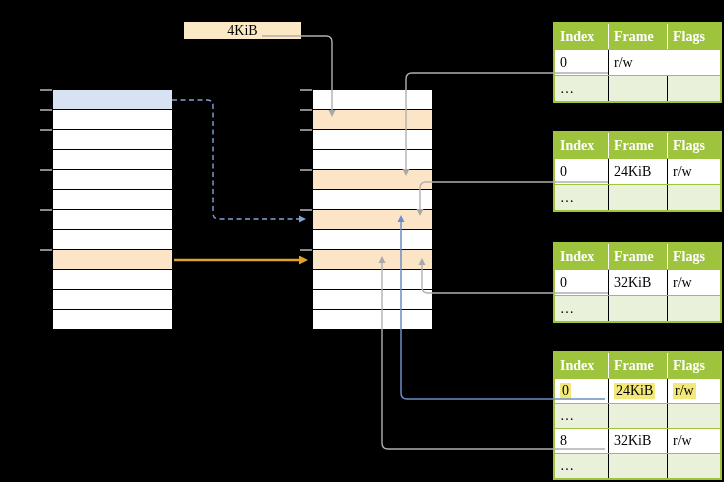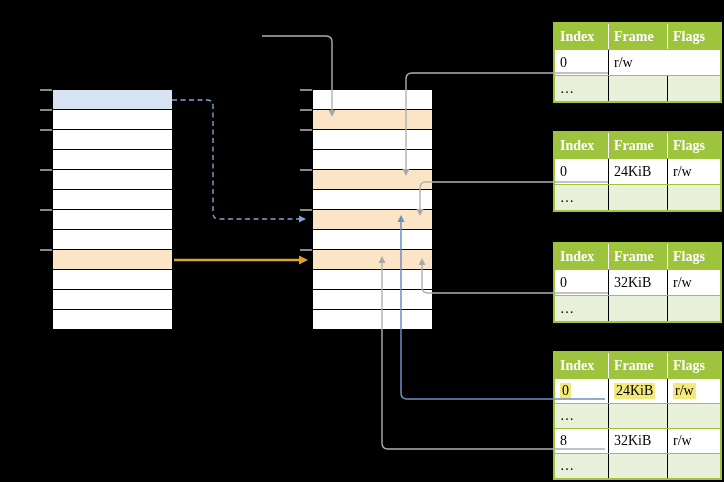--- a/index.html
+++ b/index.html
@@ -52,20 +52,23 @@
   .t-head .t-cell:first-child{border-left:none;}
   .hl{background:var(--yellow-hl);padding:0 2px;}
   
   #overlay{position:absolute;left:0;top:0;z-index:5;pointer-events:none;}
 </style>
 </head>
 <body>
 
 <div class="canvas">
 
+  <div class="size-label">
+    <span>4KiB</span>
+  </div>
 
   <div id="virtual-col" class="mem-col">
       <div class="mem-row blue"></div>
       <div class="mem-row white"></div>
       <div class="mem-row white"></div>
       <div class="mem-row white"></div>
       <div class="mem-row white"></div>
       <div class="mem-row white"></div>
       <div class="mem-row white"></div>
       <div class="mem-row white"></div>

